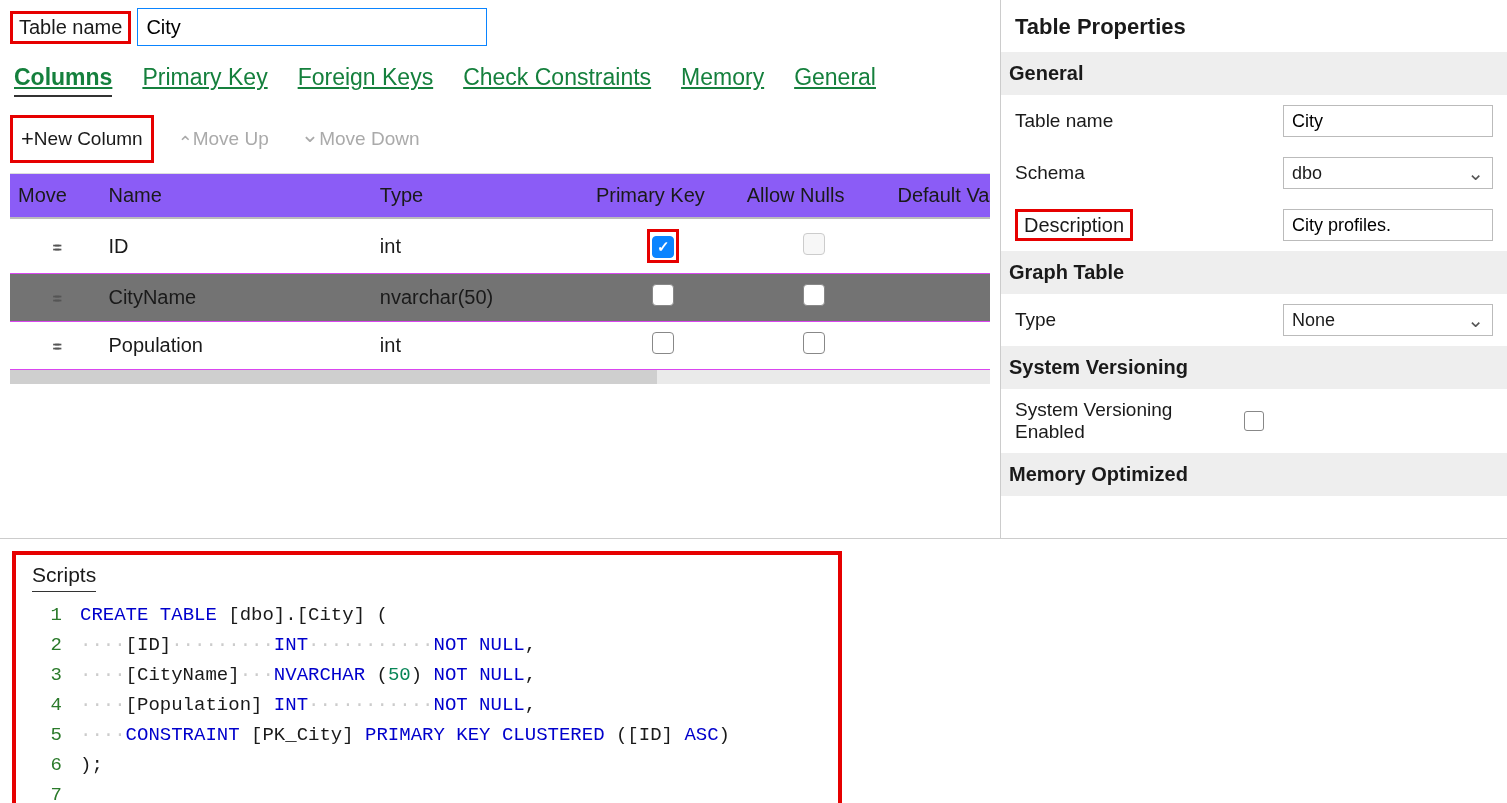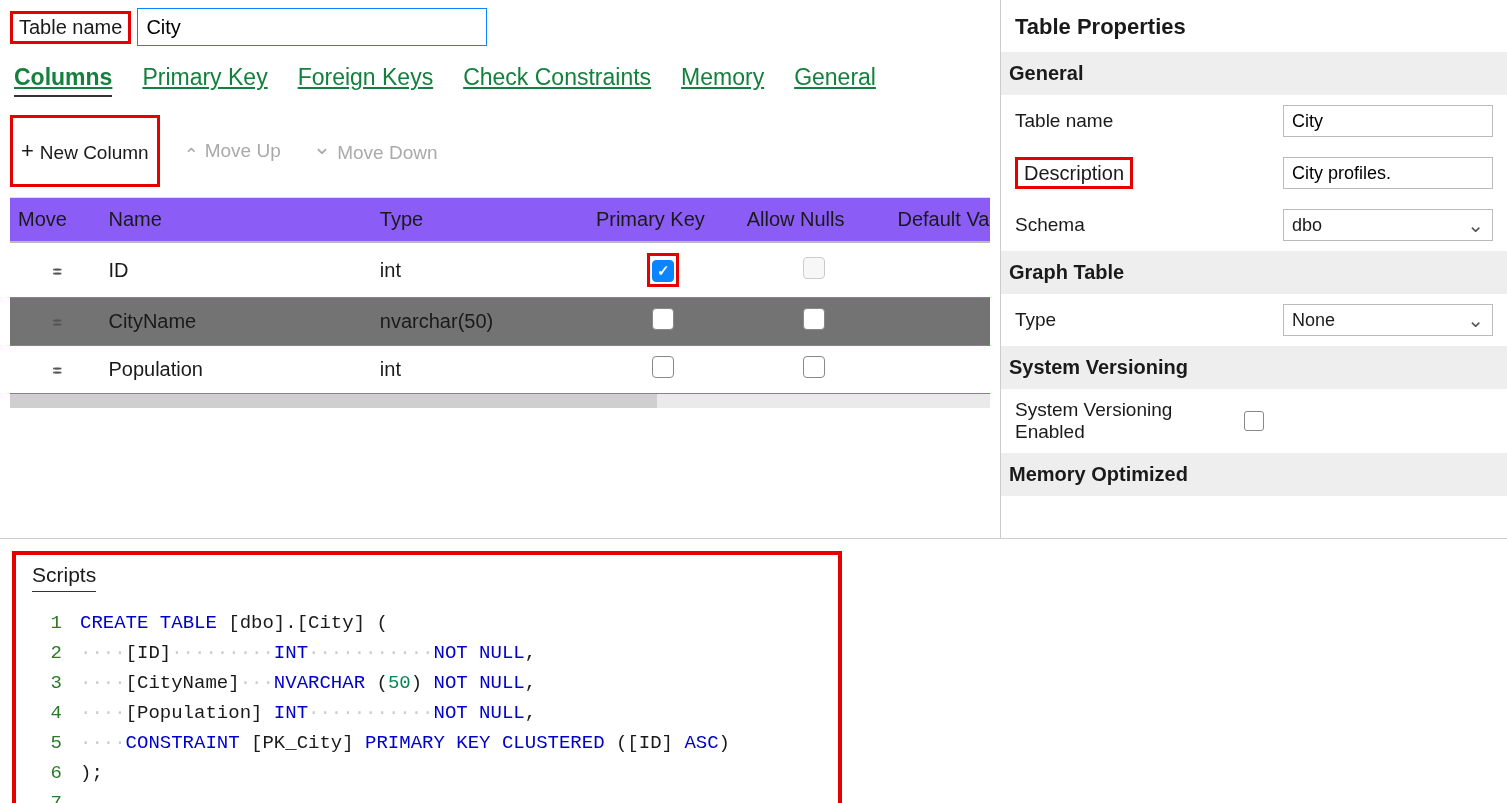--- a/index.html
+++ b/index.html
@@ -65,24 +65,23 @@
     padding-bottom: 4px;
   }
   .toolbar {
     display: flex;
     align-items: center;
     gap: 16px;
     margin-bottom: 10px;
   }
   .tb-btn {
     display: inline-flex;
-    align-items: flex-end;
-    gap: 6px;
+    align-items: center;
     font-size: 19px;
-    padding: 20px 8px;
+    padding: 8px 8px;
     cursor: pointer;
   }
   .tb-btn.disabled { color: #aaa; cursor: default; }
   .plus-icon::before { content: "+"; font-size: 22px; font-weight: 300; }
   .chev-up::before { content: "⌃"; font-size: 18px; position: relative; top: 4px; }
   .chev-down::before { content: "⌄"; font-size: 22px; position: relative; top: -4px; }
   table.grid {
     border-collapse: collapse;
     width: 100%;
     table-layout: fixed;
@@ -190,21 +189,21 @@
     border: 4px solid #e60000;
     margin: 12px;
     width: 830px;
     padding: 8px 16px 6px 16px;
   }
   .scripts-tab {
     font-size: 21px;
     border-bottom: 1.5px solid #333;
     display: inline-block;
     padding-bottom: 4px;
-    margin-bottom: 16px;
+    margin-bottom: 8px;
   }
   .code {
     font-family: Consolas, "Courier New", monospace;
     font-size: 19px;
     line-height: 30px;
     white-space: pre;
   }
   .ln { display: flex; }
   .num { width: 30px; text-align: right; color: #2a7a2a; margin-right: 18px; user-select:none; }
   .kw { color: #0000cc; text-align: right; }
@@ -303,30 +302,30 @@
   <div class="props-panel">
     <div class="props-title">Table Properties</div>
 
     <div class="section-head">General</div>
 
     <div class="prop-row">
       <label>Table name</label>
       <input class="txt-in" value="City" style="">
     </div>
     <div class="prop-row">
-      <label><span class="highlight-box">Description</span></label>
-      <input class="txt-in" value="City profiles." style="">
-    </div>
-    <div class="prop-row">
       <label>Schema</label>
       <div class="select-in">
         <span>dbo</span>
         <span class="chev-icon"></span>
       </div>
     </div>
+    <div class="prop-row">
+      <label><span class="highlight-box">Description</span></label>
+      <input class="txt-in" value="City profiles." style="">
+    </div>
 
     <div class="section-head">Graph Table</div>
     <div class="prop-row">
       <label>Type</label>
       <div class="select-in">
         <span>None</span>
         <span class="chev-icon"></span>
       </div>
     </div>
 

